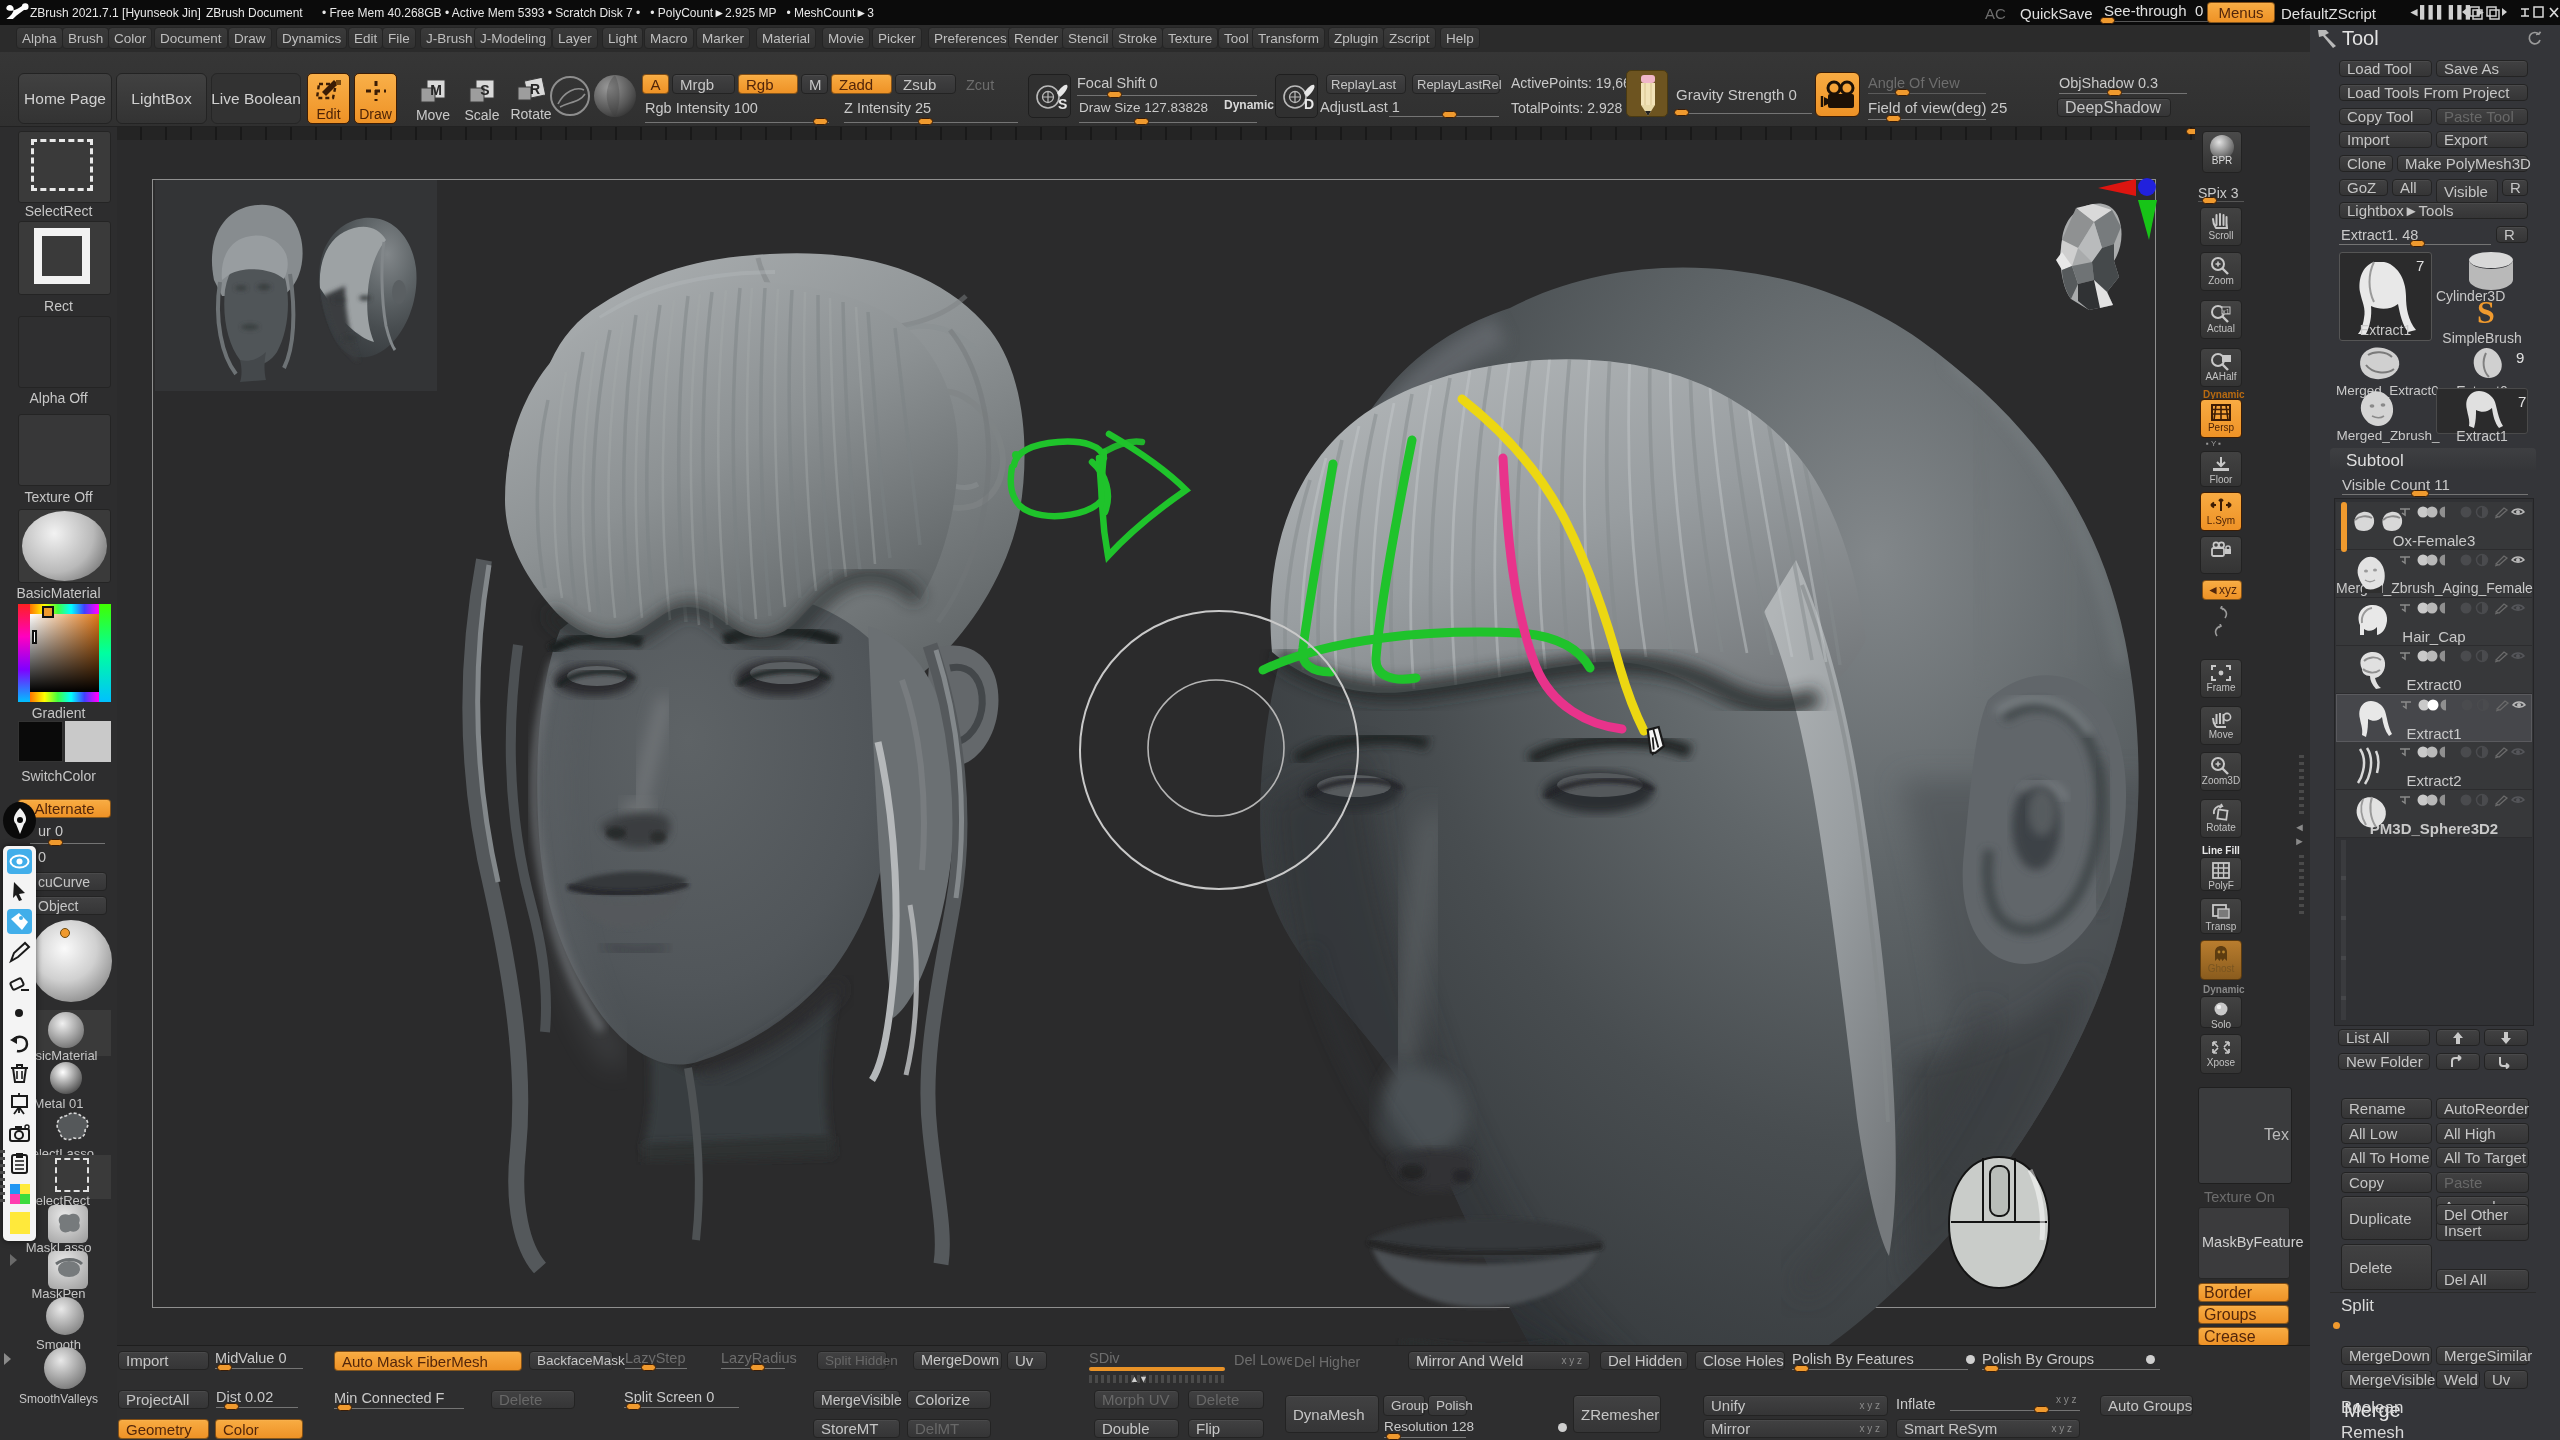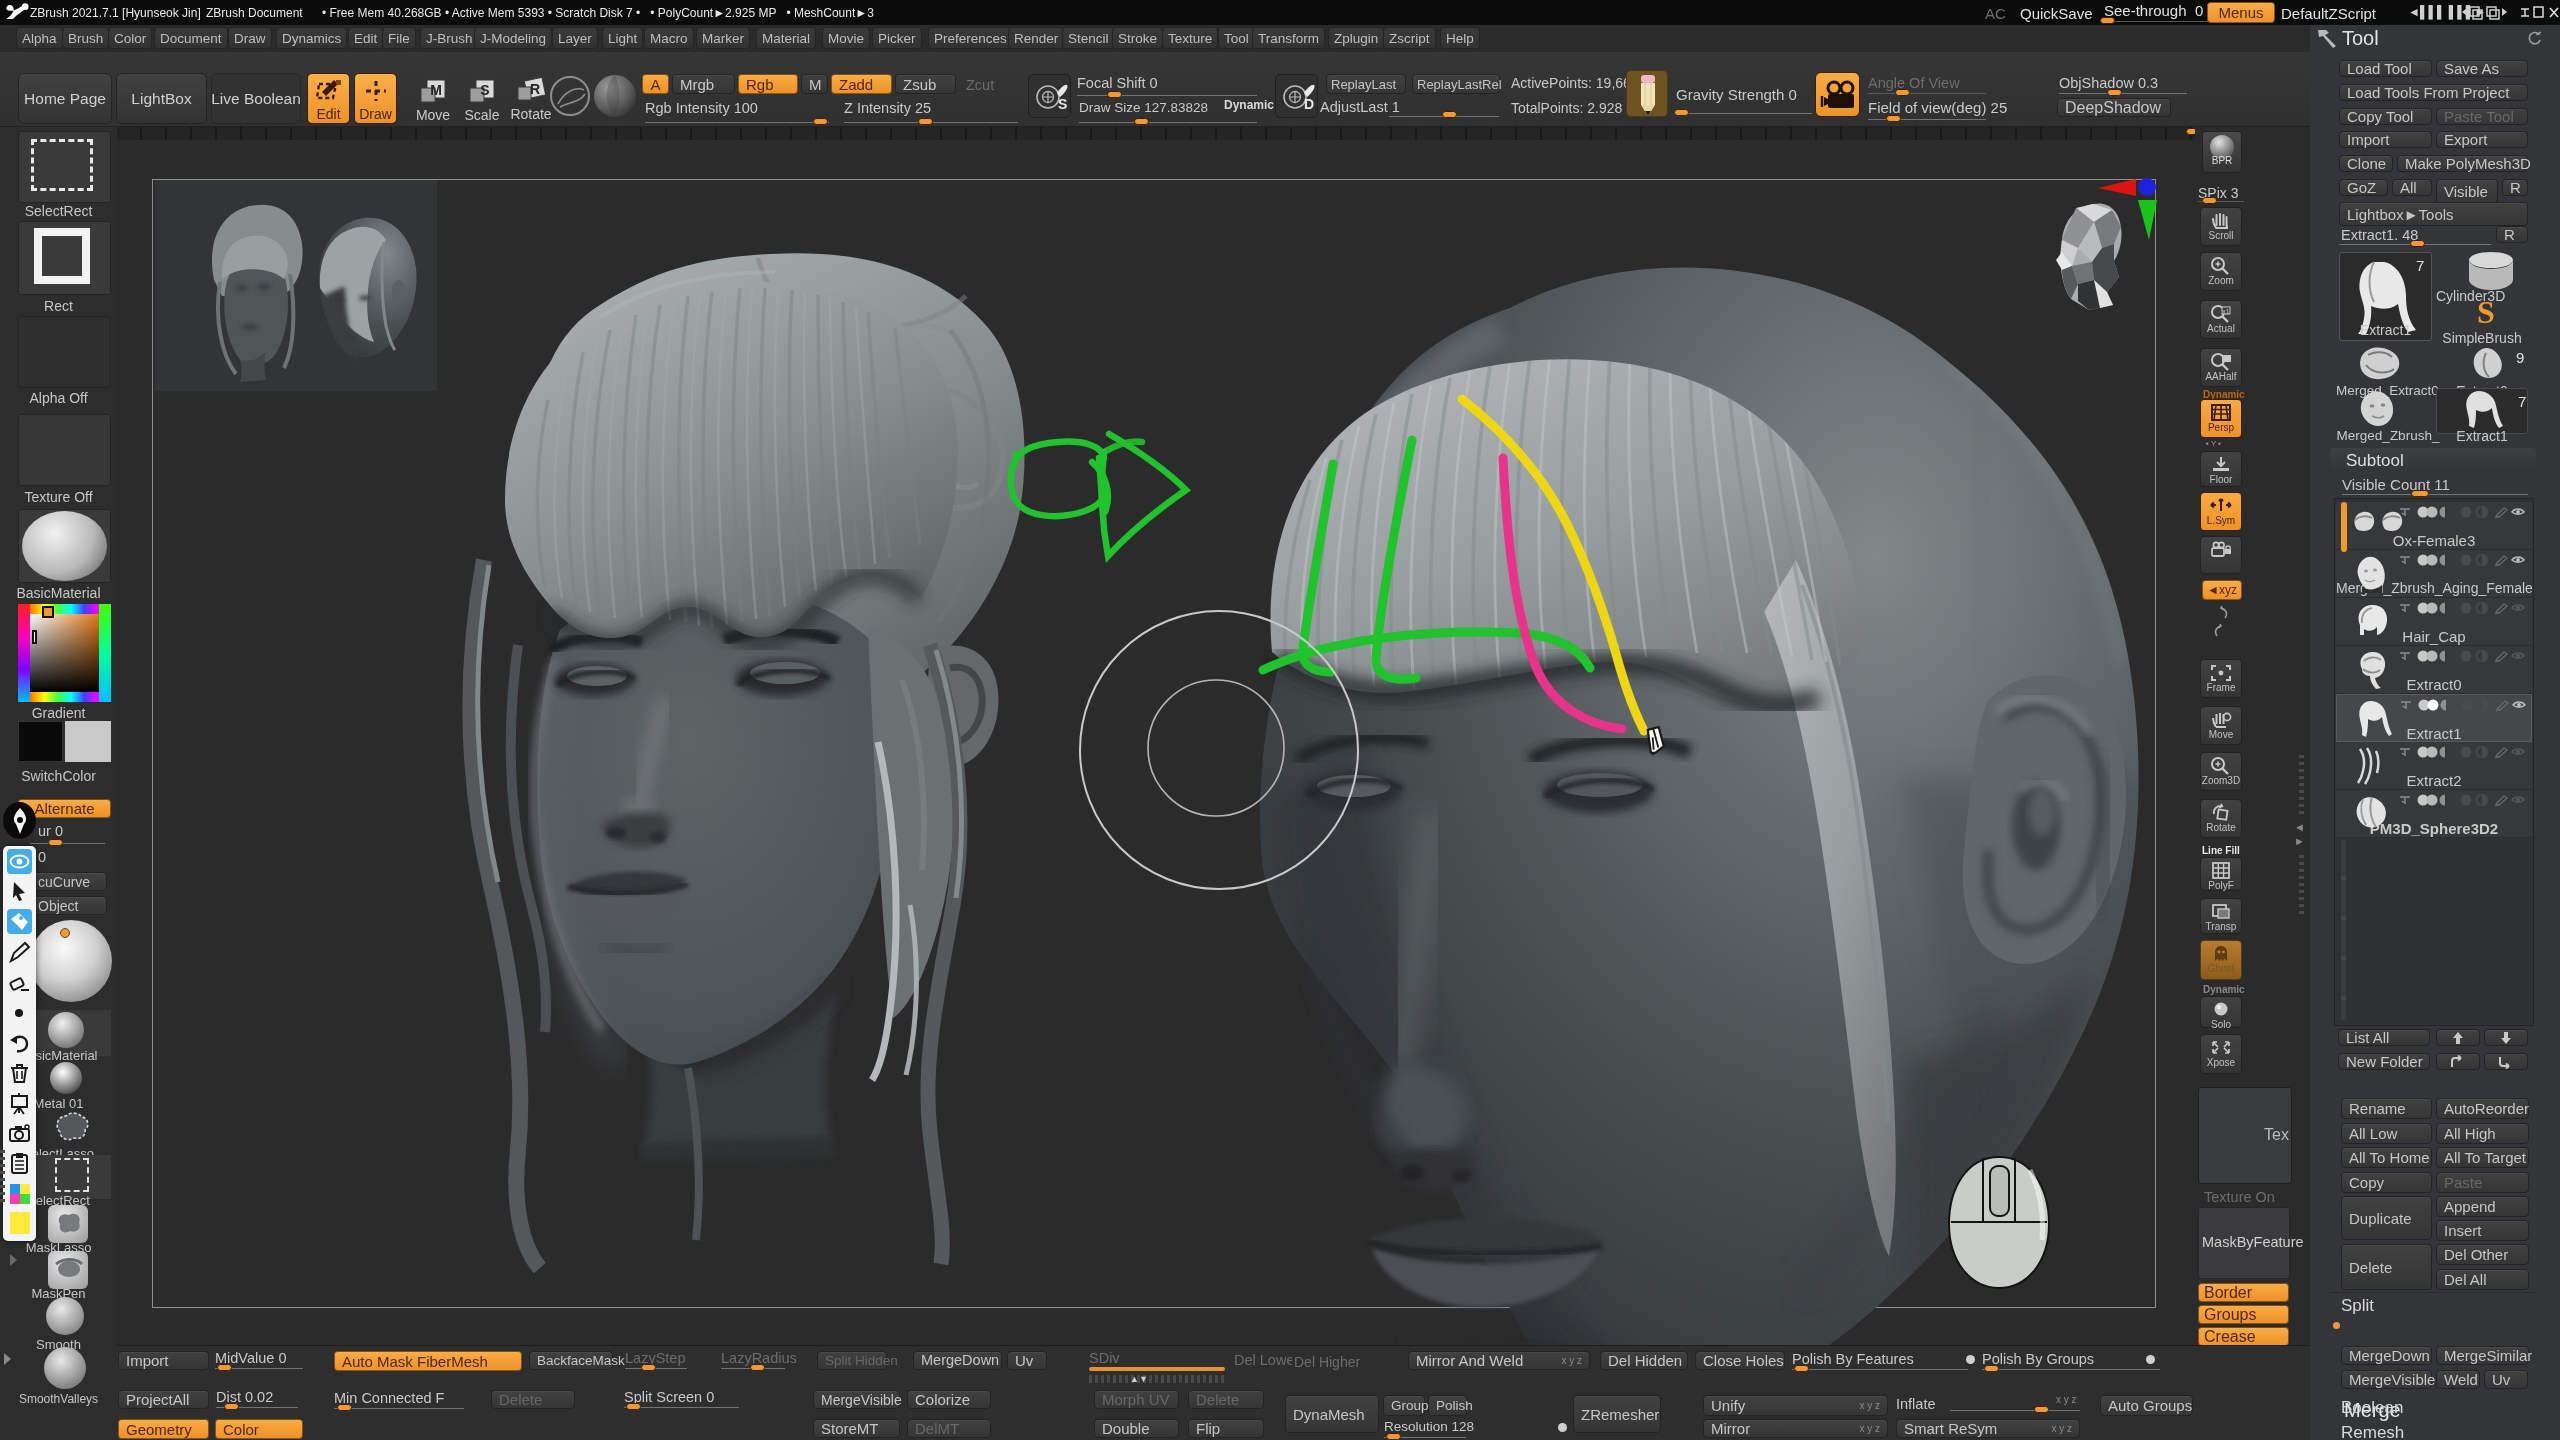--- a/index.html
+++ b/index.html
@@ -712,21 +712,21 @@
     <div class="btn" style="left:2339px;top:108px;width:93px;height:17px;font-size:15px">Copy Tool</div>
     <div class="btn dis" style="left:2436px;top:108px;width:92px;height:17px;font-size:15px">Paste Tool</div>
     <div class="btn" style="left:2339px;top:131px;width:93px;height:17px;font-size:15px">Import</div>
     <div class="btn" style="left:2436px;top:131px;width:92px;height:17px;font-size:15px">Export</div>
     <div class="btn" style="left:2339px;top:155px;width:54px;height:17px;font-size:15px">Clone</div>
     <div class="btn" style="left:2397px;top:155px;width:131px;height:17px;font-size:15px">Make PolyMesh3D</div>
     <div class="btn" style="left:2339px;top:179px;width:49px;height:17px;font-size:15px">GoZ</div>
     <div class="btn" style="left:2392px;top:179px;width:40px;height:17px;font-size:15px">All</div>
     <div class="btn" style="left:2436px;top:179px;width:62px;height:25px;font-size:15px">Visible</div>
     <div class="btn" style="left:2502px;top:179px;width:26px;height:17px;font-size:15px">R</div>
-    <div class="btn" style="left:2339px;top:202px;width:189px;height:24px;font-size:15px">Lightbox►Tools</div>
+    <div class="btn" style="left:2339px;top:202px;width:189px;height:17px;font-size:15px">Lightbox►Tools</div>
     <div class="t" style="left:2341px;top:228px">Extract1. 48</div>
     <div class="trk" style="left:2339px;top:244px;width:152px"></div>
     <div class="knob" style="left:2410px;top:240px"></div>
     <div class="btn" style="left:2496px;top:226px;width:32px;height:17px;font-size:15px">R</div>
     <div class="abs" style="left:2339px;top:252px;width:93px;height:89px;background:#2b2b2c;border:1px solid #555;border-radius:3px"></div>
     <svg class="abs" style="left:2344px;top:254px" width="84" height="84" viewBox="0 0 84 84">
       <path d="M 30 8 C 18 12 14 26 16 38 C 18 48 22 54 20 64 C 19 72 16 78 14 80 L 22 80 C 26 72 28 62 27 52 C 36 56 46 56 54 50 C 56 60 58 70 64 78 L 72 76 C 64 66 62 54 62 42 C 62 24 52 10 40 8 Z" fill="#e8e8e8"></path>
       <path d="M 30 8 C 24 20 24 36 30 48" stroke="#9a9a9a" stroke-width="2" fill="none"></path>
     </svg>
     <div class="t" style="left:2416px;top:258px;font-size:15px;color:#e0e0e0">7</div>
@@ -935,21 +935,21 @@
     <div class="btn" style="left:2341px;top:1123px;width:91px;height:21px;font-size:15px">All Low</div>
     <div class="btn" style="left:2436px;top:1123px;width:93px;height:21px;font-size:15px">All High</div>
     <div class="btn" style="left:2341px;top:1147px;width:91px;height:21px;font-size:15px">All To Home</div>
     <div class="btn" style="left:2436px;top:1147px;width:93px;height:21px;font-size:15px">All To Target</div>
     <div class="btn" style="left:2341px;top:1172px;width:91px;height:21px;font-size:15px">Copy</div>
     <div class="btn dis" style="left:2436px;top:1172px;width:93px;height:21px;font-size:15px">Paste</div>
     <div class="btn" style="left:2341px;top:1196px;width:91px;height:44px;font-size:15px">Duplicate</div>
     <div class="btn" style="left:2436px;top:1196px;width:93px;height:21px;font-size:15px">Append</div>
     <div class="btn" style="left:2436px;top:1220px;width:93px;height:21px;font-size:15px">Insert</div>
     <div class="btn" style="left:2341px;top:1244px;width:91px;height:46px;font-size:15px">Delete</div>
-    <div class="btn" style="left:2436px;top:1244px;width:93px;height:21px;font-size:15px">Del Other</div>
+    <div class="btn" style="left:2436px;top:1204px;width:93px;height:21px;font-size:15px">Del Other</div>
     <div class="btn" style="left:2436px;top:1269px;width:93px;height:21px;font-size:15px">Del All</div>
     <div class="t" style="left:2341px;top:1297px;font-size:17px;color:#d8d8d8">Split</div>
     <div class="abs" style="left:2330px;top:1292px;width:206px;height:1px;background:#2a2a2a"></div>
     <div class="abs" style="left:2333px;top:1322px;width:7px;height:7px;border-radius:50%;background:#f09a2e"></div>
     <div class="t" style="left:2344px;top:1400px;font-size:20px;color:#e8e8e8">Merge</div>
     <div class="btn" style="left:2341px;top:1346px;width:91px;height:19px;font-size:15px">MergeDown</div>
     <div class="btn" style="left:2436px;top:1346px;width:93px;height:19px;font-size:15px">MergeSimilar</div>
     <div class="btn" style="left:2341px;top:1370px;width:91px;height:19px;font-size:15px">MergeVisible</div>
     <div class="btn" style="left:2436px;top:1370px;width:44px;height:19px;font-size:15px">Weld</div>
     <div class="btn" style="left:2484px;top:1370px;width:44px;height:19px;font-size:15px">Uv</div>

